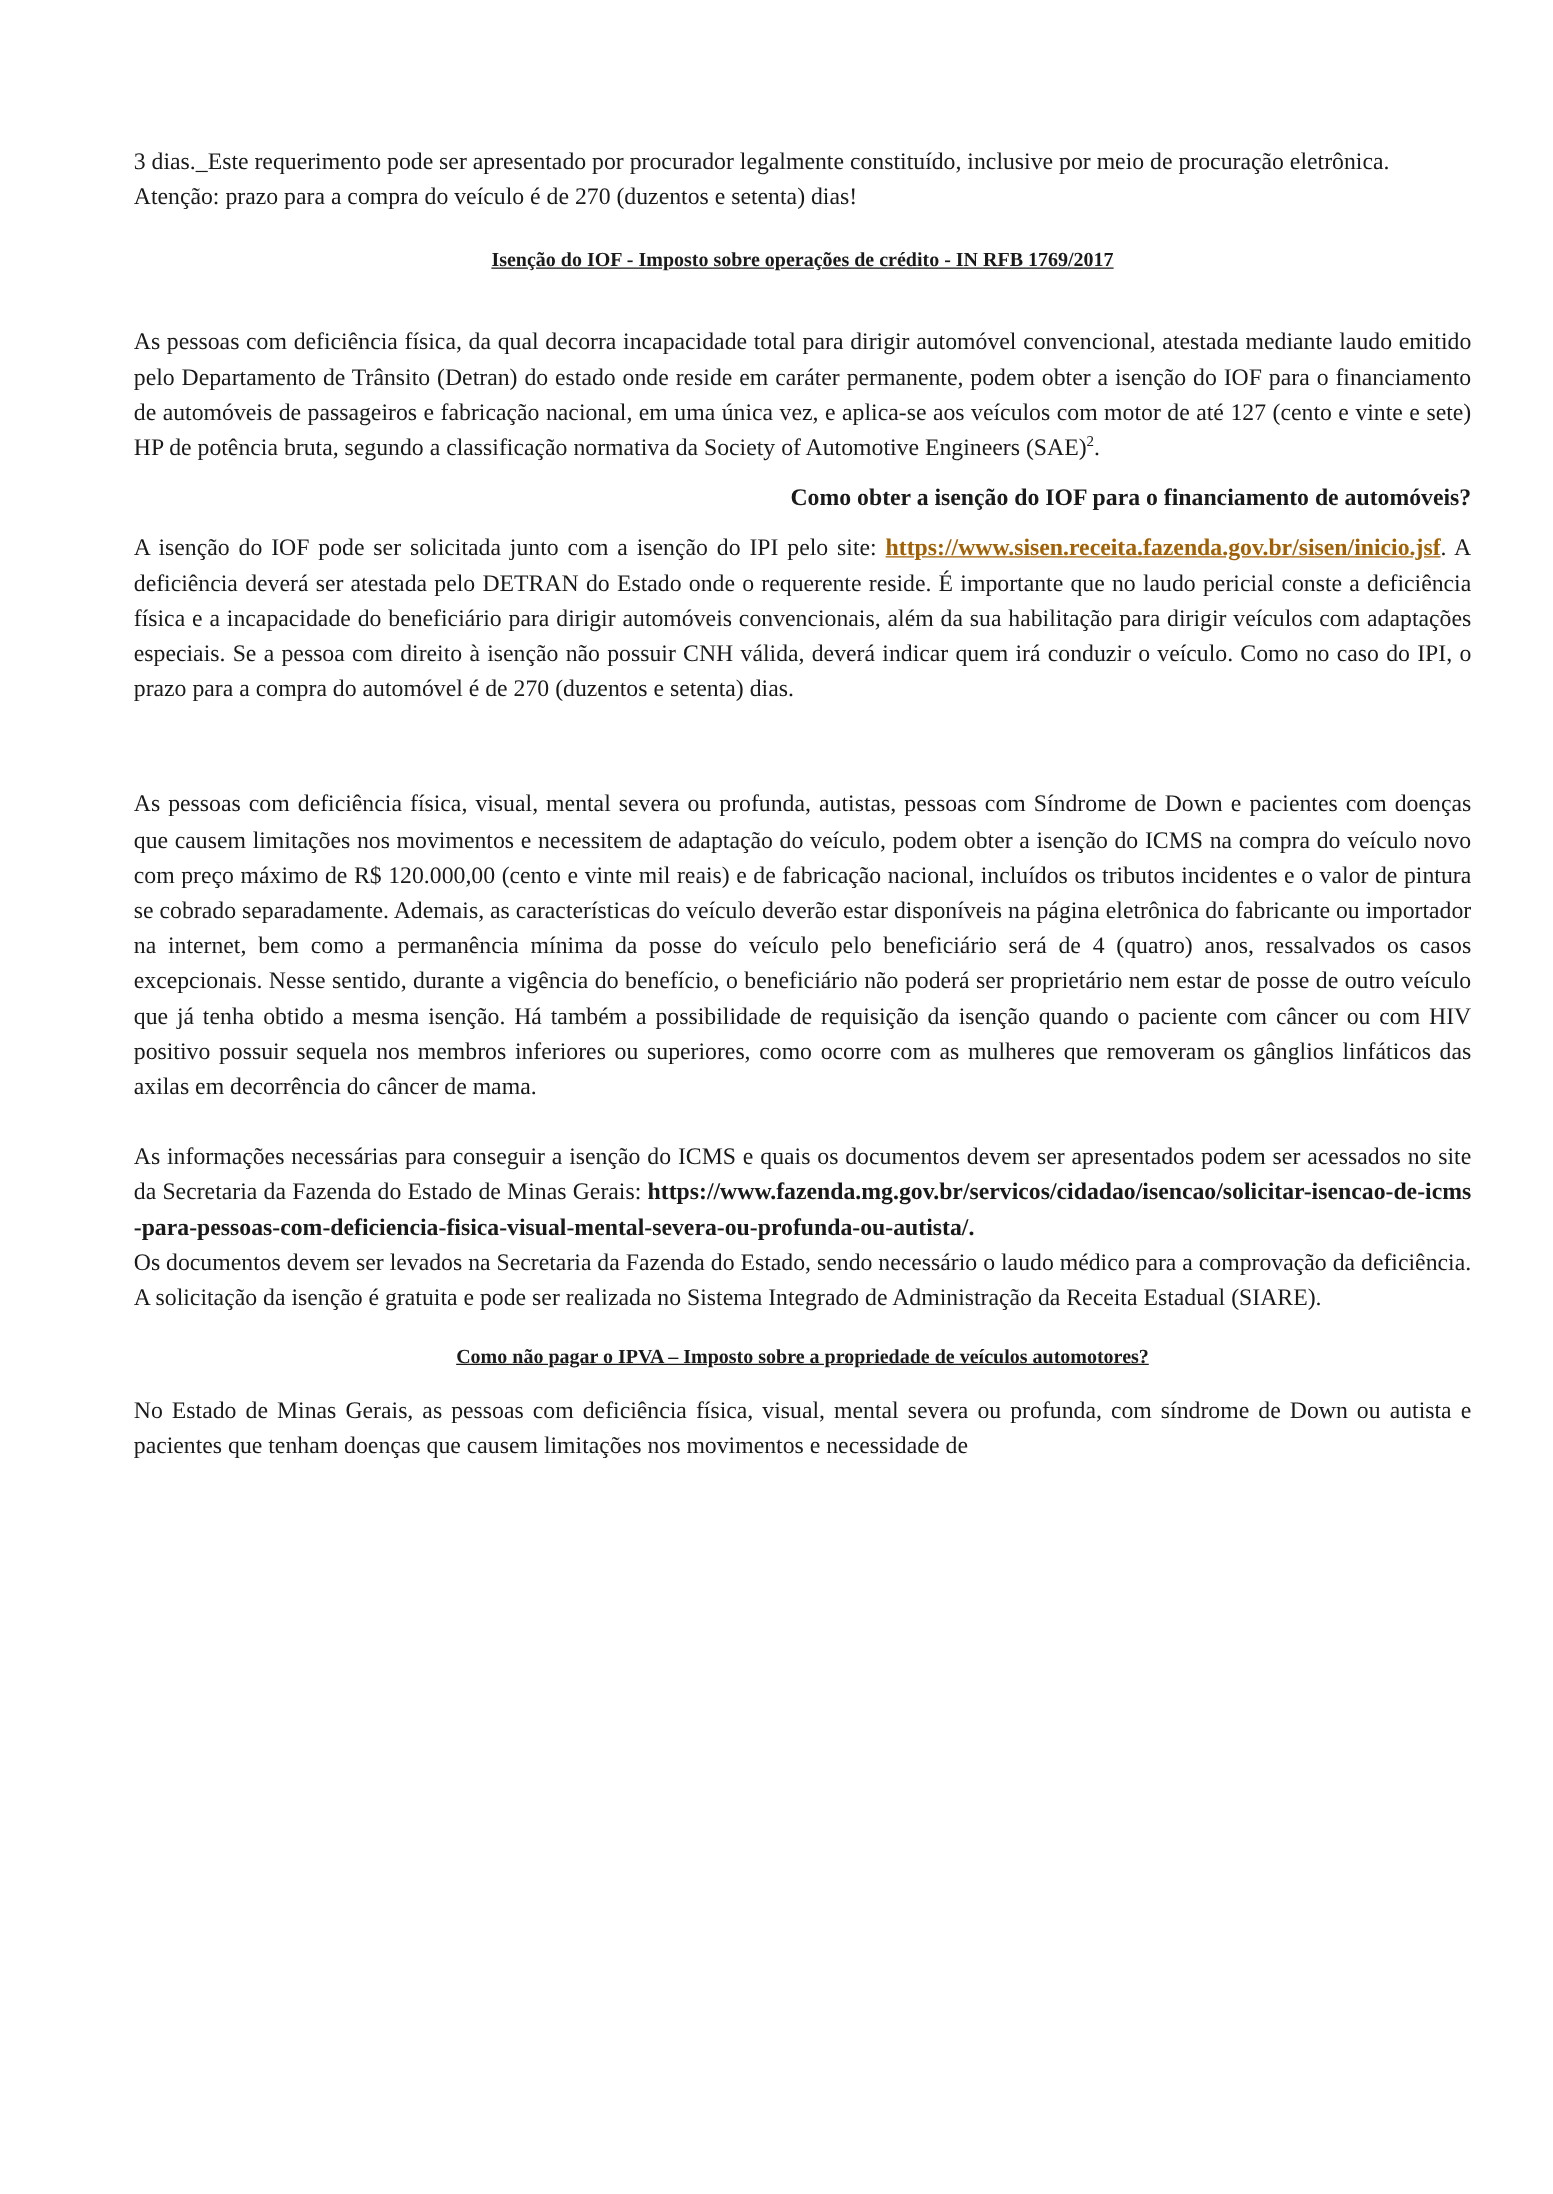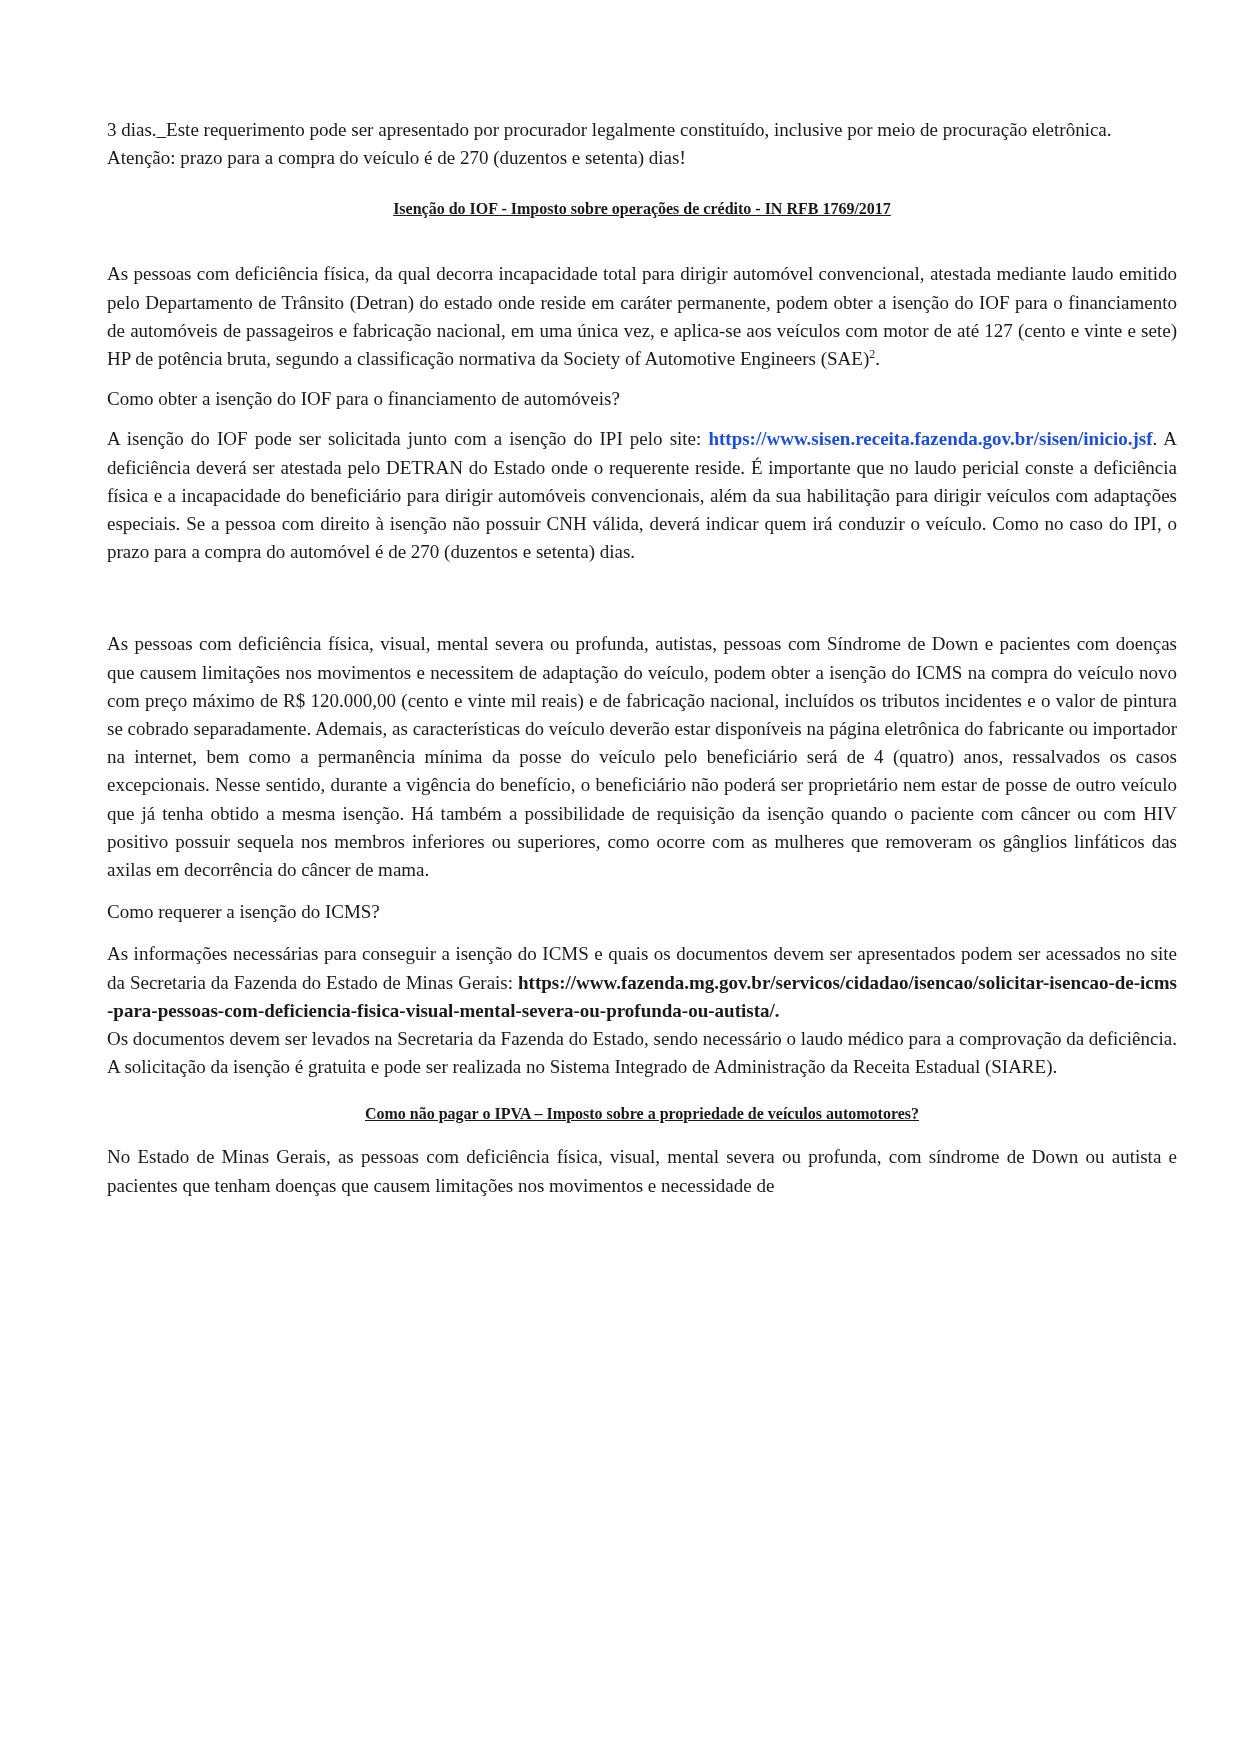--- a/index.html
+++ b/index.html
@@ -9,22 +9,22 @@
     font-family: "Liberation Serif", "DejaVu Serif", serif;
     font-size: 19px; line-height: 28.2px; color: #1a1a1a;
   }
   p { margin: 0; text-align: justify; }
   .b { font-weight: normal; }
   .i { }
   .h2 {
     text-align: center; font-weight: bold; text-decoration: underline;
     font-size: 16px; line-height: 30px; margin: 0;
   }
-  .h3 { text-align: left; font-weight: normal; font-size: 19px; margin: 0; }
-  .link { font-weight: bold; color: #1d4ed8; }
+  .h3 { text-align: right; font-weight: bold; font-size: 19px; margin: 0; }
+  .link { font-weight: bold; text-decoration: underline; color: #a16207; }
   .linkplain { font-weight: bold; color: #1a1a1a; text-decoration: none; word-break: break-all; }
   sup { font-size: 12px; line-height: 0; }
 </style>
 </head>
 <body>
 
 <div class="page">
 
   <p><span>3 dias._Este requerimento pode ser apresentado por procurador legalmente constituído, inclusive por meio de procuração eletrônica.</span></p>
   <p style="text-align:left;"><span class="b">Atenção:</span><span> prazo para a compra do veículo é de 270 (duzentos e setenta) dias!</span></p>
@@ -40,21 +40,20 @@
   <div style="height:12px"></div>
 
   <p><span>A isenção do IOF pode ser solicitada junto com a isenção do IPI pelo </span><span class="i">site</span><span>: </span><a class="link">https://www.sisen.receita.fazenda.gov.br/sisen/inicio.jsf</a><span>. A deficiência deverá ser atestada pelo DETRAN do Estado onde o requerente reside. É importante que no laudo pericial  conste a deficiência física e a incapacidade do beneficiário para dirigir automóveis convencionais, além da sua habilitação para dirigir veículos com adaptações especiais. Se a pessoa com direito à isenção não possuir CNH válida, deverá indicar quem irá conduzir o veículo. Como no caso do IPI, o prazo para a compra do automóvel é de 270 (duzentos e setenta) dias.</span></p>
 
   <div style="height:50px"></div>
   <div style="height:14px"></div>
 
   <p id="icms-p1"><span>As </span><span class="b">pessoas com deficiência física, visual, mental severa ou profunda, autistas, pessoas com Síndrome de Down e pacientes com doenças que causem limitações nos movimentos</span><span> e necessitem de adaptação do veículo, podem obter a </span><span class="b">isenção do ICMS na compra do veículo novo com preço máximo de R$ 120.000,00 (cento e vinte mil reais) e de fabricação nacional, incluídos os tributos incidentes e o valor de pintura se cobrado separadamente</span><span>. Ademais, as </span><span class="b">características do veículo deverão estar disponíveis na página eletrônica do fabricante ou importador na internet,</span><span> bem como </span><span class="b">a permanência mínima da posse do veículo pelo beneficiário será de 4 (quatro) anos, ressalvados os casos excepcionais.</span><span> Nesse sentido, durante a vigência do benefício, </span><span class="b">o beneficiário não poderá ser proprietário nem estar de posse de outro veículo que já tenha obtido a mesma isenção.</span><span> Há também a possibilidade de requisição da isenção quando o </span><span class="b">paciente com câncer ou com HIV positivo possuir sequela nos membros inferiores ou superiores, como ocorre com as mulheres que removeram os gânglios linfáticos das axilas em decorrência do câncer de mama.</span></p>
 
   <div style="height:14px"></div>
-  <h3 class="h3">Como requerer a isenção do ICMS?</h3>
   <div style="height:14px"></div>
 
   <p><span>As informações necessárias para conseguir a isenção do ICMS e quais os documentos devem ser apresentados podem ser acessados no </span><span class="i">site</span><span> da Secretaria da Fazenda do Estado de Minas Gerais: </span><a class="linkplain">https://www.fazenda.mg.gov.br/servicos/cidadao/isencao/solicitar-isencao-de-icms-para-pessoas-com-deficiencia-fisica-visual-mental-severa-ou-profunda-ou-autista/.</a></p>
   <p>Os documentos devem ser levados na Secretaria da Fazenda do Estado, sendo necessário o laudo médico para a comprovação da deficiência.</p>
   <p style="text-align:left;"><span>A </span><span class="b">solicitação da isenção é gratuita</span><span> e pode ser realizada no Sistema Integrado de Administração da Receita Estadual (SIARE).</span></p>
 
   <div style="height:18px"></div>
   <h2 class="h2">Como não pagar o IPVA – Imposto sobre a propriedade de veículos automotores?</h2>
   <div style="height:14px"></div>
 

